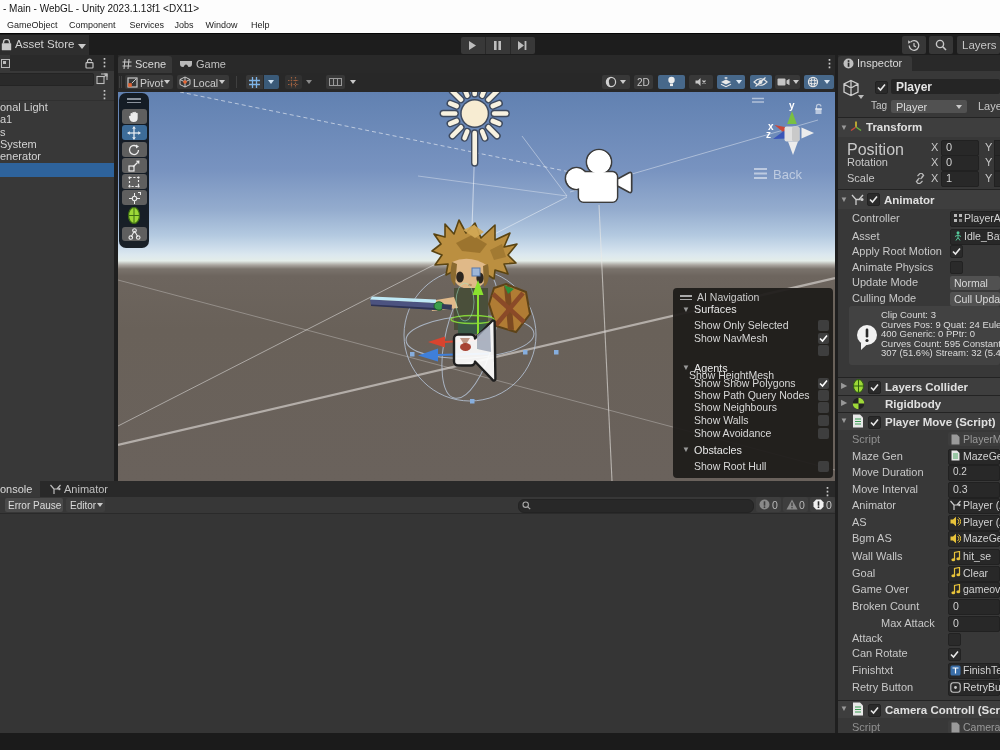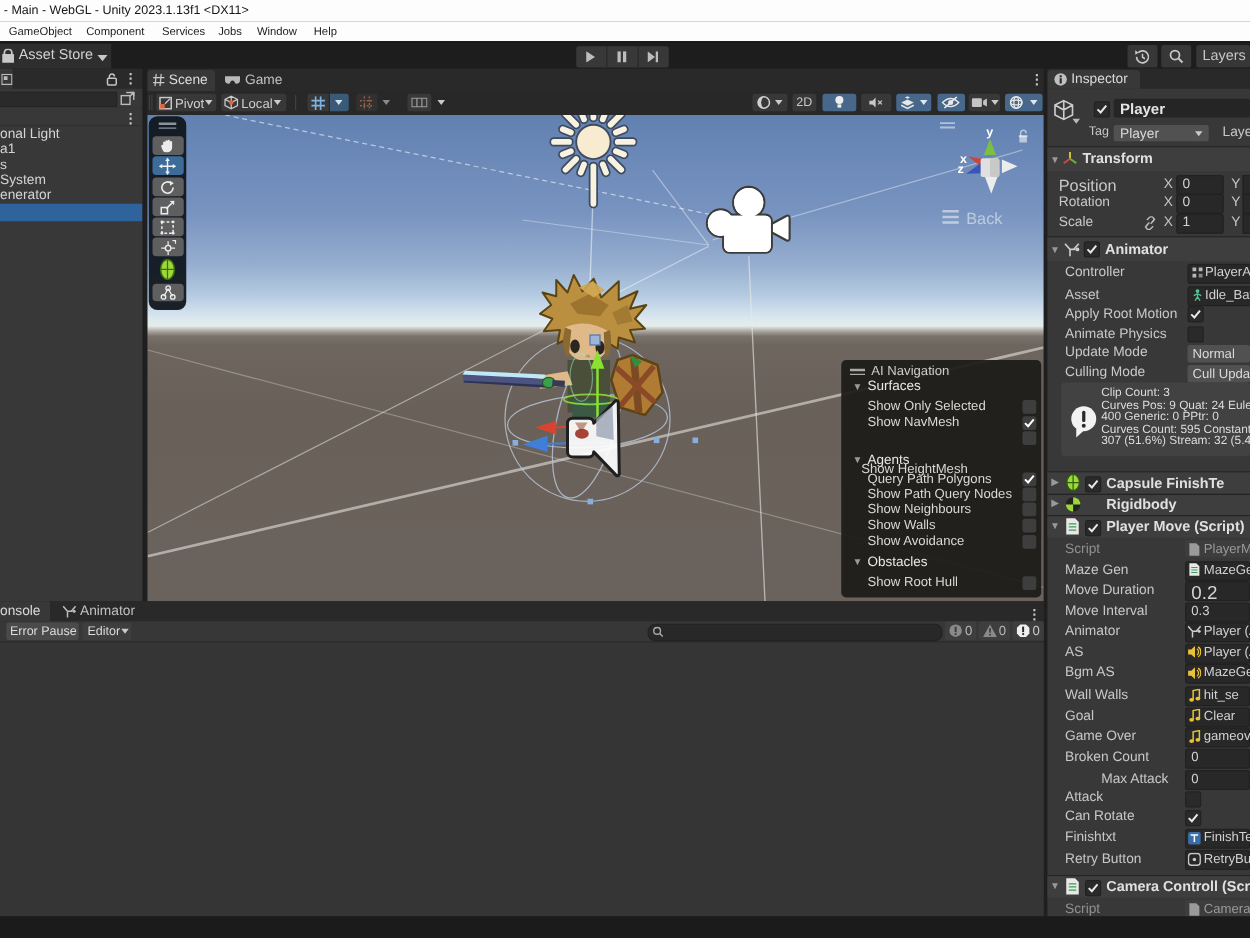--- a/index.html
+++ b/index.html
@@ -411,21 +411,21 @@
       <div class="abs" style="left:7px;top:7px;width:12px;height:1.5px;background:#aaa;"></div>
       <div class="abs" style="left:7px;top:10.5px;width:12px;height:1.5px;background:#aaa;"></div>
       <div class="txt" style="left:24px;top:3px;font-size:10.5px;color:#cccccc;">AI Navigation</div>
       <div class="txt" style="left:9px;top:16.5px;font-size:8px;color:#999;">▼</div>
       <div class="txt" style="left:21px;top:15px;font-size:10.8px;color:#e8e8e8;">Surfaces</div>
       <div class="txt" style="left:21px;top:31px;font-size:10.5px;color:#d8d8d8;">Show Only Selected</div>
       <div class="txt" style="left:21px;top:43.5px;font-size:10.5px;color:#d8d8d8;">Show NavMesh</div>
       <div class="txt" style="left:16px;top:56px;font-size:10.5px;color:#d8d8d8;margin-top:25px;">Show HeightMesh</div>
       <div class="txt" style="left:9px;top:75px;font-size:8px;color:#999;">▼</div>
       <div class="txt" style="left:21px;top:73.5px;font-size:10.8px;color:#e8e8e8;">Agents</div>
-      <div class="txt" style="left:21px;top:89px;font-size:10.5px;color:#d8d8d8;">Query Path Polygons</div>
+      <div class="txt" style="left:21px;top:89px;font-size:10.5px;color:#d8d8d8;">Show Show Polygons</div>
       <div class="txt" style="left:21px;top:101px;font-size:10.5px;color:#d8d8d8;">Show Path Query Nodes</div>
       <div class="txt" style="left:21px;top:113px;font-size:10.5px;color:#d8d8d8;">Show Neighbours</div>
       <div class="txt" style="left:21px;top:126px;font-size:10.5px;color:#d8d8d8;">Show Walls</div>
       <div class="txt" style="left:21px;top:139px;font-size:10.5px;color:#d8d8d8;">Show Avoidance</div>
       <div class="txt" style="left:9px;top:157px;font-size:8px;color:#999;">▼</div>
       <div class="txt" style="left:21px;top:155.5px;font-size:10.8px;color:#e8e8e8;">Obstacles</div>
       <div class="txt" style="left:21px;top:171.5px;font-size:10.5px;color:#d8d8d8;">Show Root Hull</div>
       <div class="abs" style="left:145px;top:32px;width:11px;height:11px;background:#3e3e3e;border-radius:2px;"></div>
       <div class="abs" style="left:145px;top:44.5px;width:11px;height:11px;background:#3e3e3e;border-radius:2px;"></div>
       <svg class="abs" style="left:145px;top:44.5px" width="11" height="11" viewBox="0 0 11 11">
@@ -473,21 +473,21 @@
 
   <div class="abs" style="left:838px;top:117px;width:162px;height:1px;background:#232323;"></div>
   <div class="abs" style="left:838px;top:118px;width:162px;height:19px;background:#3e3e3e;"></div>
   <div class="txt" style="left:840px;top:123px;font-size:8px;color:#999;">▼</div>
   <svg class="abs" style="left:850px;top:121px" width="12" height="12" viewBox="0 0 12 12">
     <line x1="6" y1="6" x2="6" y2="0.5" stroke="#e0c832" stroke-width="1.5"></line>
     <line x1="6" y1="6" x2="1" y2="9.5" stroke="#c84b3a" stroke-width="1.5"></line>
     <line x1="6" y1="6" x2="11" y2="9.5" stroke="#6ab03c" stroke-width="1.5"></line>
   </svg>
   <div class="txt" style="left:866px;top:121px;font-size:11.5px;font-weight:700;color:#e0e0e0;">Transform</div>
-  <div class="txt" style="left:847px;top:141px;font-size:13px;color:#c8c8c8;">Position</div>
+  <div class="txt" style="left:847px;top:141px;font-size:16px;color:#c8c8c8;">Position</div>
   <div class="txt" style="left:931px;top:141px;font-size:11px;color:#c8c8c8;">X</div>
   <div class="abs" style="left:941px;top:140px;width:36px;height:14px;background:#282828;border:1px solid #212121;border-radius:2px;"></div>
   <div class="txt" style="left:946px;top:141px;font-size:11px;color:#d2d2d2;">0</div>
   <div class="txt" style="left:985px;top:141px;font-size:11px;color:#c8c8c8;">Y</div>
   <div class="abs" style="left:994px;top:140px;width:6px;height:14px;background:#282828;border:1px solid #212121;"></div>
   <div class="txt" style="left:847px;top:156px;font-size:11px;color:#c8c8c8;">Rotation</div>
   <div class="txt" style="left:931px;top:156px;font-size:11px;color:#c8c8c8;">X</div>
   <div class="abs" style="left:941px;top:155px;width:36px;height:14px;background:#282828;border:1px solid #212121;border-radius:2px;"></div>
   <div class="txt" style="left:946px;top:156px;font-size:11px;color:#d2d2d2;">0</div>
   <div class="txt" style="left:985px;top:156px;font-size:11px;color:#c8c8c8;">Y</div>
@@ -562,21 +562,21 @@
   <div class="txt" style="left:841px;top:381px;font-size:8px;color:#999;">▶</div>
   <svg class="abs" style="left:852px;top:379px" width="13" height="14" viewBox="0 0 13 14">
     <ellipse cx="6.5" cy="7" rx="5" ry="6.5" fill="#9ed838" stroke="#2f5e10" stroke-width="1"></ellipse>
     <line x1="6.5" y1="0.5" x2="6.5" y2="13.5" stroke="#2f5e10" stroke-width="1"></line>
     <line x1="1.5" y1="7" x2="11.5" y2="7" stroke="#2f5e10" stroke-width="1"></line>
   </svg>
   <div class="abs" style="left:868px;top:381px;width:11px;height:11px;background:#2a2a2a;border:1px solid #222;border-radius:2px;"></div>
   <svg class="abs" style="left:869px;top:382px" width="11" height="11" viewBox="0 0 11 11">
       <path d="M2 5.5 L4.5 8 L9 2.5" fill="none" stroke="#e8e8e8" stroke-width="1.6"></path>
     </svg>
-  <div class="txt" style="left:885px;top:381px;font-size:11.5px;font-weight:700;color:#e0e0e0;">Capsule FinishTe</div>
+  <div class="txt" style="left:885px;top:381px;font-size:11.5px;font-weight:700;color:#e0e0e0;">Layers Collider</div>
 
   <div class="abs" style="left:838px;top:395px;width:162px;height:1px;background:#232323;"></div>
   <div class="abs" style="left:838px;top:396px;width:162px;height:16px;background:#3e3e3e;"></div>
   <div class="txt" style="left:841px;top:398px;font-size:8px;color:#999;">▶</div>
   <svg class="abs" style="left:852px;top:397px" width="13" height="13" viewBox="0 0 13 13">
     <circle cx="6.5" cy="6.5" r="5.8" fill="#222"></circle>
     <path d="M6.5 0.7 A5.8 5.8 0 0 1 12.3 6.5 L6.5 6.5 Z" fill="#9ed838"></path>
     <path d="M6.5 12.3 A5.8 5.8 0 0 1 0.7 6.5 L6.5 6.5 Z" fill="#9ed838"></path>
   </svg>
   <div class="txt" style="left:885px;top:398px;font-size:11.5px;font-weight:700;color:#e0e0e0;">Rigidbody</div>
@@ -609,21 +609,21 @@
       <path d="M0.5 0.5 H6 L8.5 3 V10.5 H0.5 Z" fill="#e8e8e8"></path>
       <g stroke="#3a9e54" stroke-width="0.9">
         <line x1="2" y1="4" x2="7" y2="4"></line>
         <line x1="2" y1="6" x2="7" y2="6"></line>
         <line x1="2" y1="8" x2="7" y2="8"></line>
       </g>
     </svg>
   <div class="txt" style="left:963px;top:449.5px;font-size:10.5px;color:#d2d2d2;">MazeGen</div>
   <div class="txt" style="left:852px;top:466px;font-size:11px;color:#c8c8c8;">Move Duration</div>
   <div class="abs" style="left:948px;top:465px;width:50px;height:14px;background:#282828;border:1px solid #212121;border-radius:2px;"></div>
-  <div class="txt" style="left:953px;top:466px;font-size:15px;color:#d2d2d2;">0.2</div>
+  <div class="txt" style="left:953px;top:466px;font-size:10px;color:#d2d2d2;">0.2</div>
   <div class="txt" style="left:852px;top:482.5px;font-size:11px;color:#c8c8c8;">Move Interval</div>
   <div class="abs" style="left:948px;top:481.5px;width:50px;height:14px;background:#282828;border:1px solid #212121;border-radius:2px;"></div>
   <div class="txt" style="left:953px;top:482.5px;font-size:10.5px;color:#d2d2d2;">0.3</div>
   <div class="txt" style="left:852px;top:499px;font-size:11px;color:#c8c8c8;">Animator</div>
   <div class="abs" style="left:948px;top:498px;width:50px;height:14px;background:#282828;border:1px solid #212121;border-radius:2px;"></div>
   <svg class="abs" style="left:950px;top:499.5px" width="11" height="11" viewBox="0 0 11 11">
       <path d="M0.5 1 L4 5 V10 M10.5 1 L7 5 M4 5 L8 5" fill="none" stroke="#cdcdcd" stroke-width="1.2"></path>
       <circle cx="9.3" cy="5" r="1.2" fill="#cdcdcd"></circle>
     </svg>
   <div class="txt" style="left:963px;top:499px;font-size:10.5px;color:#d2d2d2;">Player (A</div>

